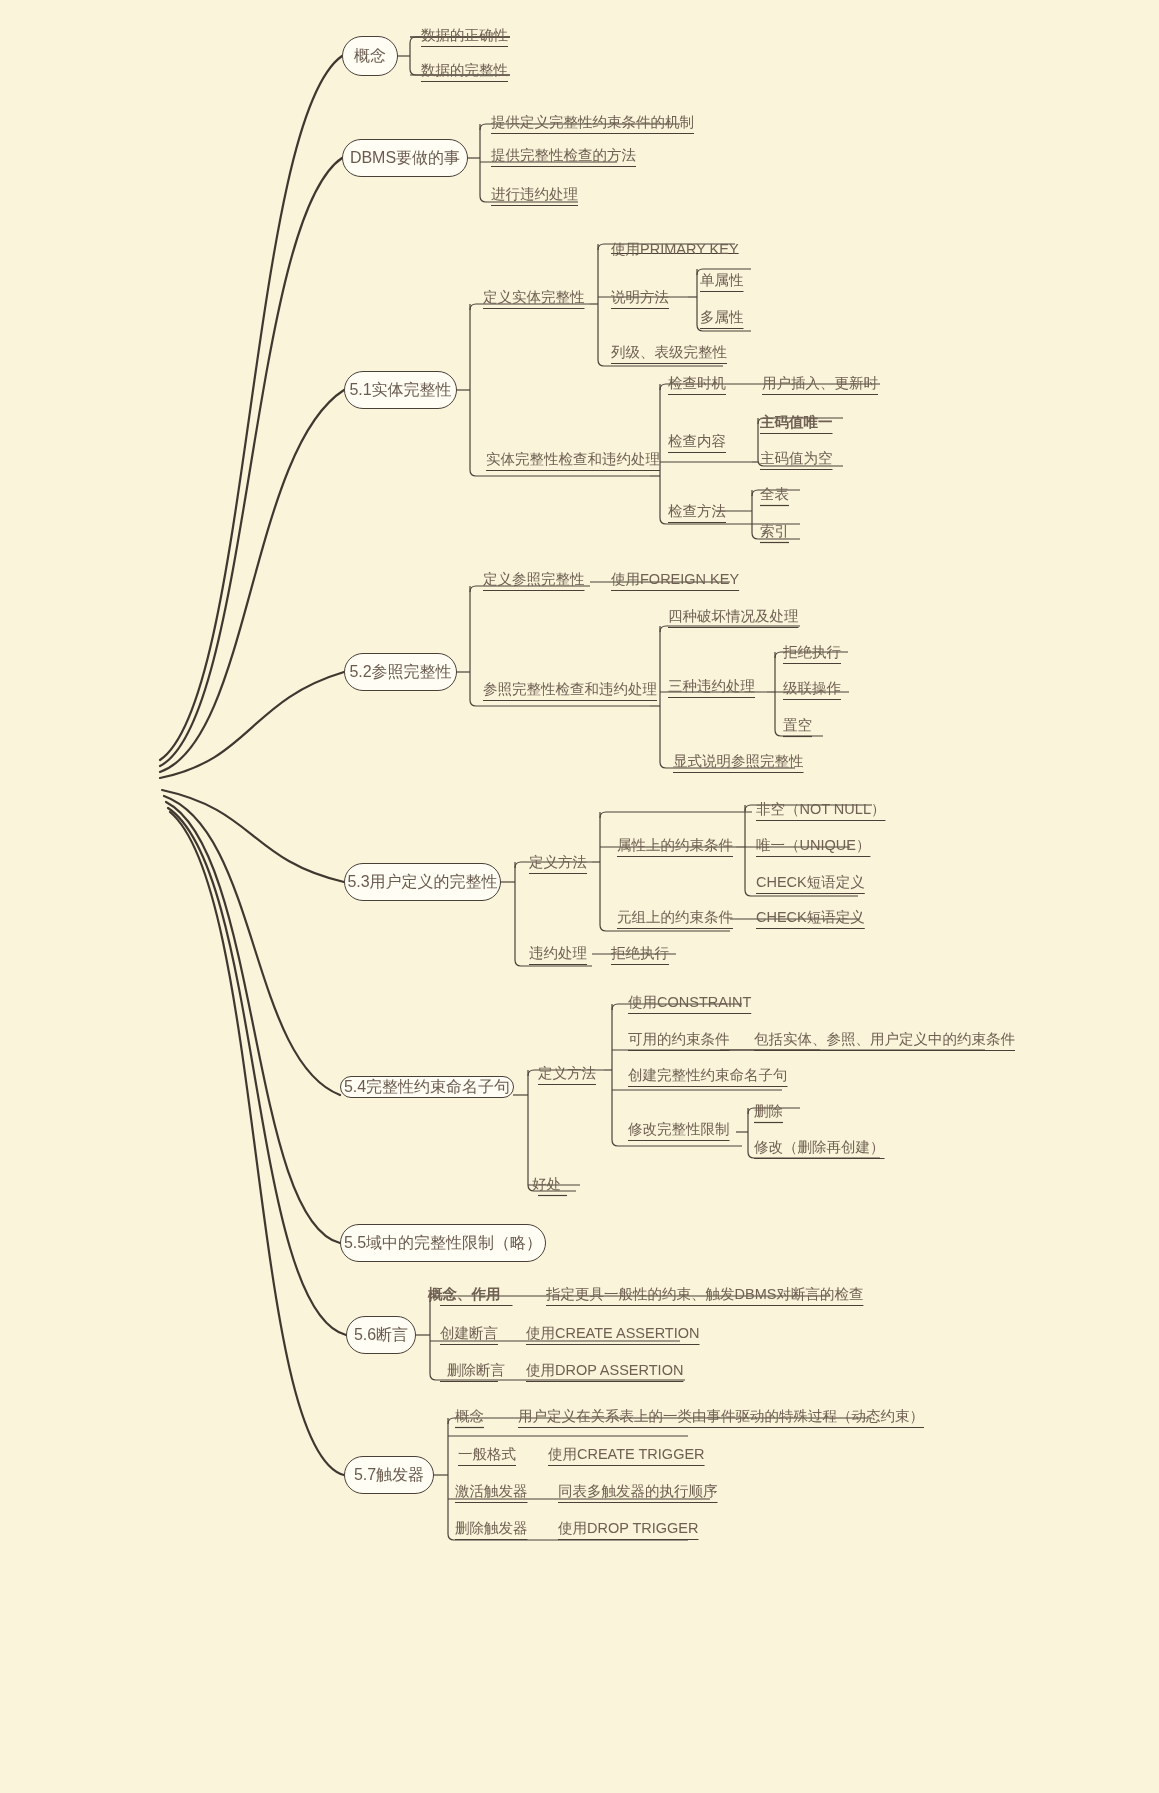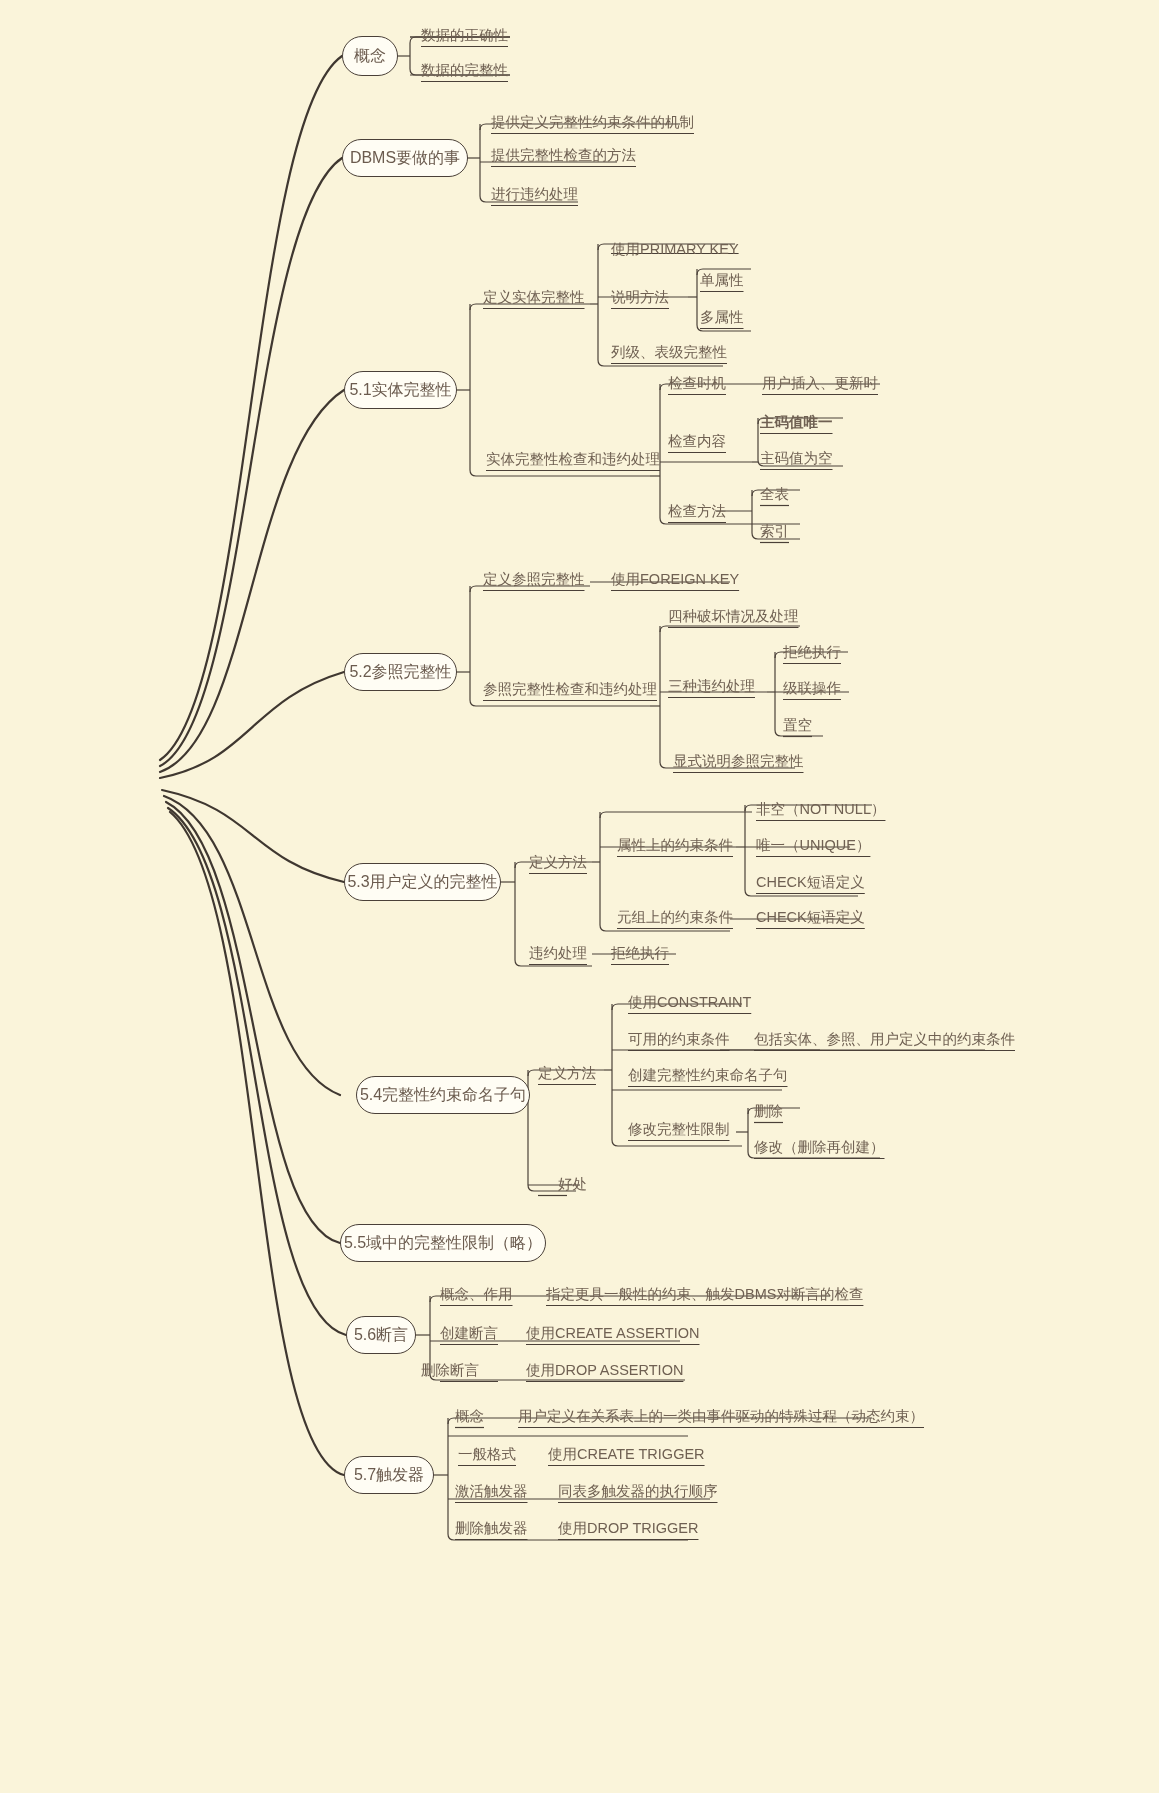--- a/index.html
+++ b/index.html
@@ -257,21 +257,21 @@
   <div class="pill" style="left:342px;top:36px;width:56px;height:40px;">概念</div>
 
   <div class="pill" style="left:342px;top:139px;width:126px;height:38px;">DBMS要做的事</div>
 
   <div class="pill" style="left:344px;top:371px;width:113px;height:38px;">5.1实体完整性</div>
 
   <div class="pill" style="left:344px;top:653px;width:113px;height:38px;">5.2参照完整性</div>
 
   <div class="pill" style="left:344px;top:863px;width:157px;height:38px;">5.3用户定义的完整性</div>
 
-  <div class="pill" style="left:356px;top:1076px;width:174px;height:38px;">5.4完整性约束命名子句</div>
+  <div class="pill" style="left:340px;top:1076px;width:174px;height:22px;">5.4完整性约束命名子句</div>
 
   <div class="pill" style="left:340px;top:1224px;width:206px;height:38px;">5.5域中的完整性限制（略）</div>
 
   <div class="pill" style="left:346px;top:1316px;width:70px;height:38px;">5.6断言</div>
 
   <div class="pill" style="left:344px;top:1456px;width:90px;height:38px;">5.7触发器</div>
 
   <div class="leaf" style="left:421px;top:28px;">数据的正确性</div>
   <div class="leaf" style="left:421px;top:63px;">数据的完整性</div>
 
@@ -318,27 +318,27 @@
   <div class="leaf" style="left:611px;top:946px;">拒绝执行</div>
 
   <div class="leaf" style="left:538px;top:1066px;">定义方法</div>
   <div class="leaf" style="left:628px;top:995px;">使用CONSTRAINT</div>
   <div class="leaf" style="left:628px;top:1032px;">可用的约束条件</div>
   <div class="leaf" style="left:754px;top:1032px;">包括实体、参照、用户定义中的约束条件</div>
   <div class="leaf" style="left:628px;top:1068px;">创建完整性约束命名子句</div>
   <div class="leaf" style="left:628px;top:1122px;">修改完整性限制</div>
   <div class="leaf" style="left:754px;top:1104px;">删除</div>
   <div class="leaf" style="left:754px;top:1140px;">修改（删除再创建）</div>
-  <div class="leaf" style="left:558px;top:1177px;">好处</div>
-
-  <div class="leaf" style="left:440px;top:1287px;">概念、作用</div>
+  <div class="leaf" style="left:532px;top:1177px;">好处</div>
+
+  <div class="leaf" style="left:428px;top:1287px;font-weight:bold;">概念、作用</div>
   <div class="leaf" style="left:546px;top:1287px;">指定更具一般性的约束、触发DBMS对断言的检查</div>
   <div class="leaf" style="left:440px;top:1326px;">创建断言</div>
   <div class="leaf" style="left:526px;top:1326px;">使用CREATE ASSERTION</div>
-  <div class="leaf" style="left:421px;top:1363px;text-align:right;">删除断言</div>
+  <div class="leaf" style="left:447px;top:1363px;text-align:right;">删除断言</div>
   <div class="leaf" style="left:526px;top:1363px;">使用DROP ASSERTION</div>
 
   <div class="leaf" style="left:455px;top:1409px;">概念</div>
   <div class="leaf" style="left:518px;top:1409px;">用户定义在关系表上的一类由事件驱动的特殊过程（动态约束）</div>
   <div class="leaf" style="left:458px;top:1447px;">一般格式</div>
   <div class="leaf" style="left:548px;top:1447px;">使用CREATE TRIGGER</div>
   <div class="leaf" style="left:455px;top:1484px;">激活触发器</div>
   <div class="leaf" style="left:558px;top:1484px;">同表多触发器的执行顺序</div>
   <div class="leaf" style="left:455px;top:1521px;">删除触发器</div>
   <div class="leaf" style="left:558px;top:1521px;">使用DROP TRIGGER</div>

